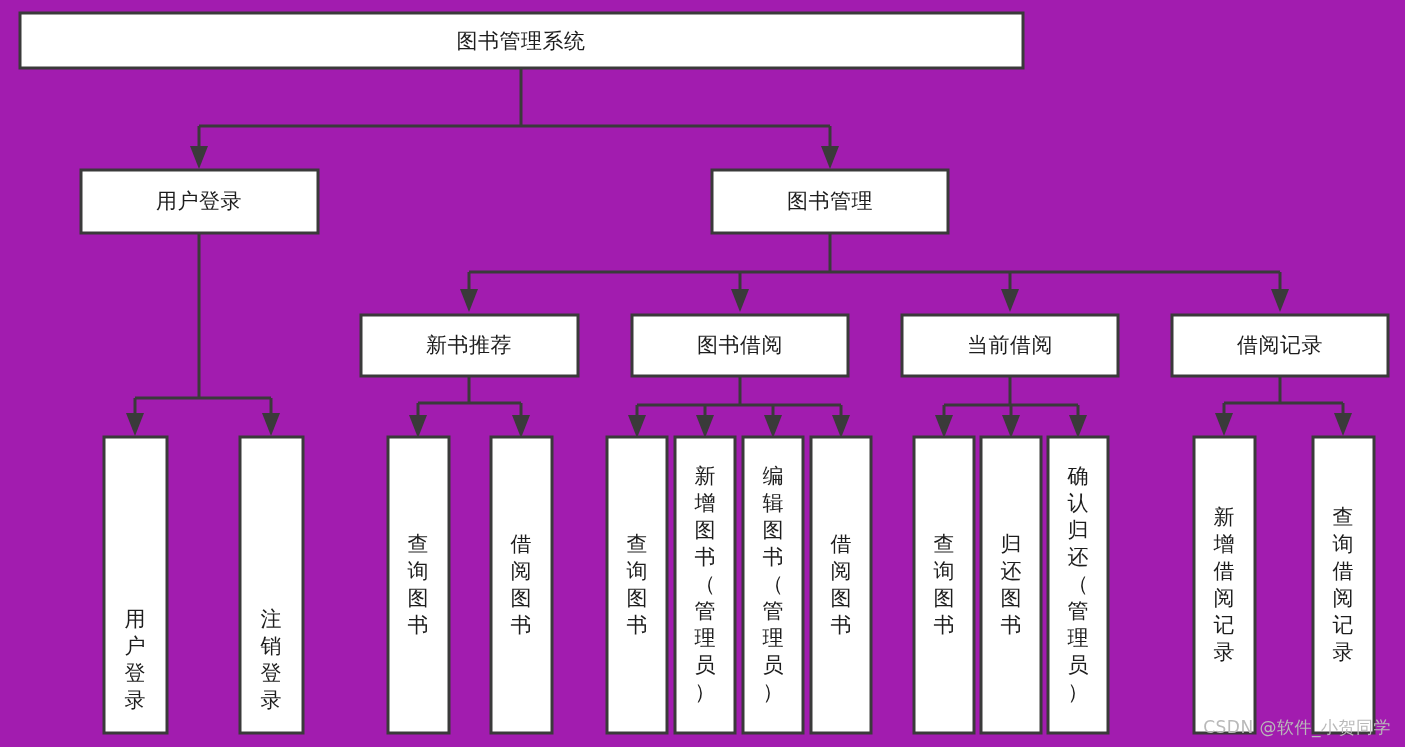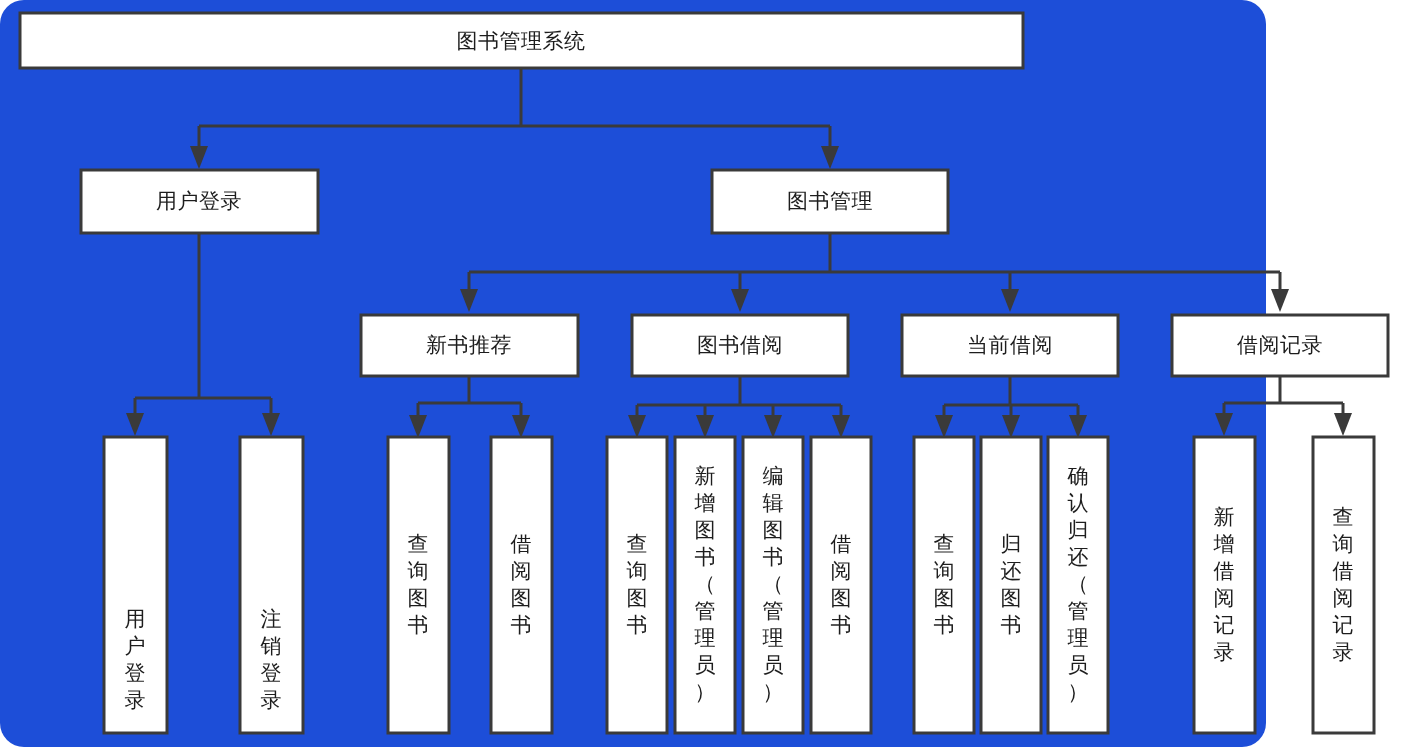--- a/index.html
+++ b/index.html
@@ -8,24 +8,23 @@
     background: #ffffff;
   }
   body {
     width: 1405px;
     height: 747px;
     font-family: "DejaVu Sans", "Liberation Sans", sans-serif;
     overflow: hidden;
   }
   #diagram-root {
     position: relative;
-    width: 1266px;
+    width: 1405px;
     height: 747px;
-    background: #1d4ed8;
-    border-radius: 24px;
+    background: #a21caf;
   }
   svg#tree-svg {
     position: absolute;
     left: 0;
     top: 0;
     width: 1405px;
     height: 747px;
     display: block;
   }
   .node-box {
@@ -239,14 +238,15 @@
       <rect class="node-box" x="1194" y="437" width="61" height="296"></rect>
       <text class="node-label-v" x="1224" y="585"><tspan x="1224" y="517.5" text-anchor="middle" dominant-baseline="middle">新</tspan><tspan x="1224" y="544.5" text-anchor="middle" dominant-baseline="middle">增</tspan><tspan x="1224" y="571.5" text-anchor="middle" dominant-baseline="middle">借</tspan><tspan x="1224" y="598.5" text-anchor="middle" dominant-baseline="middle">阅</tspan><tspan x="1224" y="625.5" text-anchor="middle" dominant-baseline="middle">记</tspan><tspan x="1224" y="652.5" text-anchor="middle" dominant-baseline="middle">录</tspan></text>
     </g>
     <g>
       <rect class="node-box" x="1313" y="437" width="61" height="296"></rect>
       <text class="node-label-v" x="1343" y="585"><tspan x="1343" y="517.5" text-anchor="middle" dominant-baseline="middle">查</tspan><tspan x="1343" y="544.5" text-anchor="middle" dominant-baseline="middle">询</tspan><tspan x="1343" y="571.5" text-anchor="middle" dominant-baseline="middle">借</tspan><tspan x="1343" y="598.5" text-anchor="middle" dominant-baseline="middle">阅</tspan><tspan x="1343" y="625.5" text-anchor="middle" dominant-baseline="middle">记</tspan><tspan x="1343" y="652.5" text-anchor="middle" dominant-baseline="middle">录</tspan></text>
     </g>
 
   </svg>
 
+  <div class="watermark">CSDN @软件_小贺同学</div>
 
 </div>
 
 </body></html>

